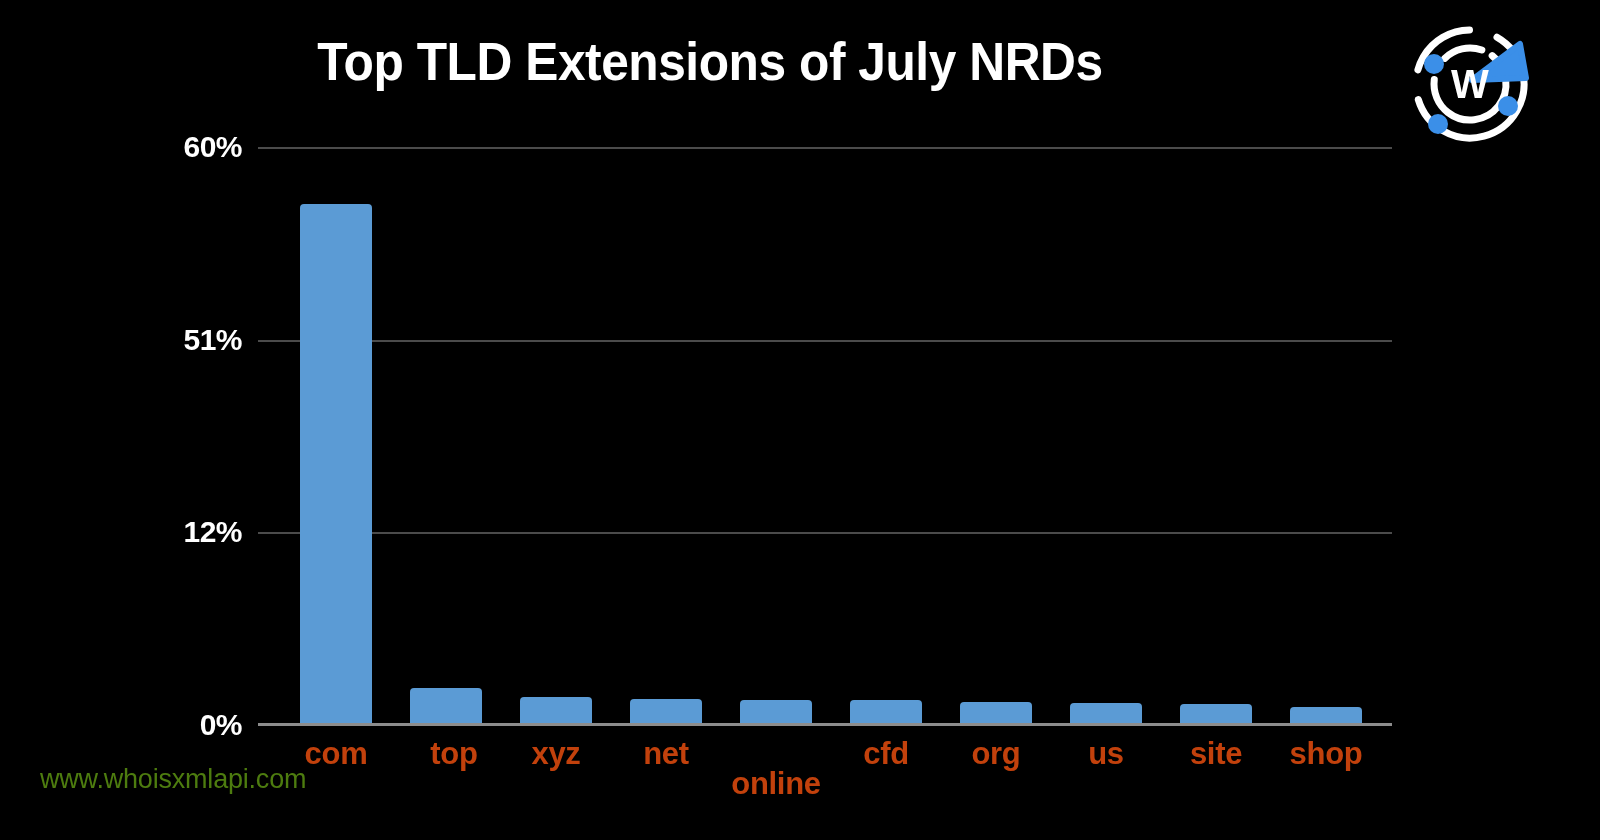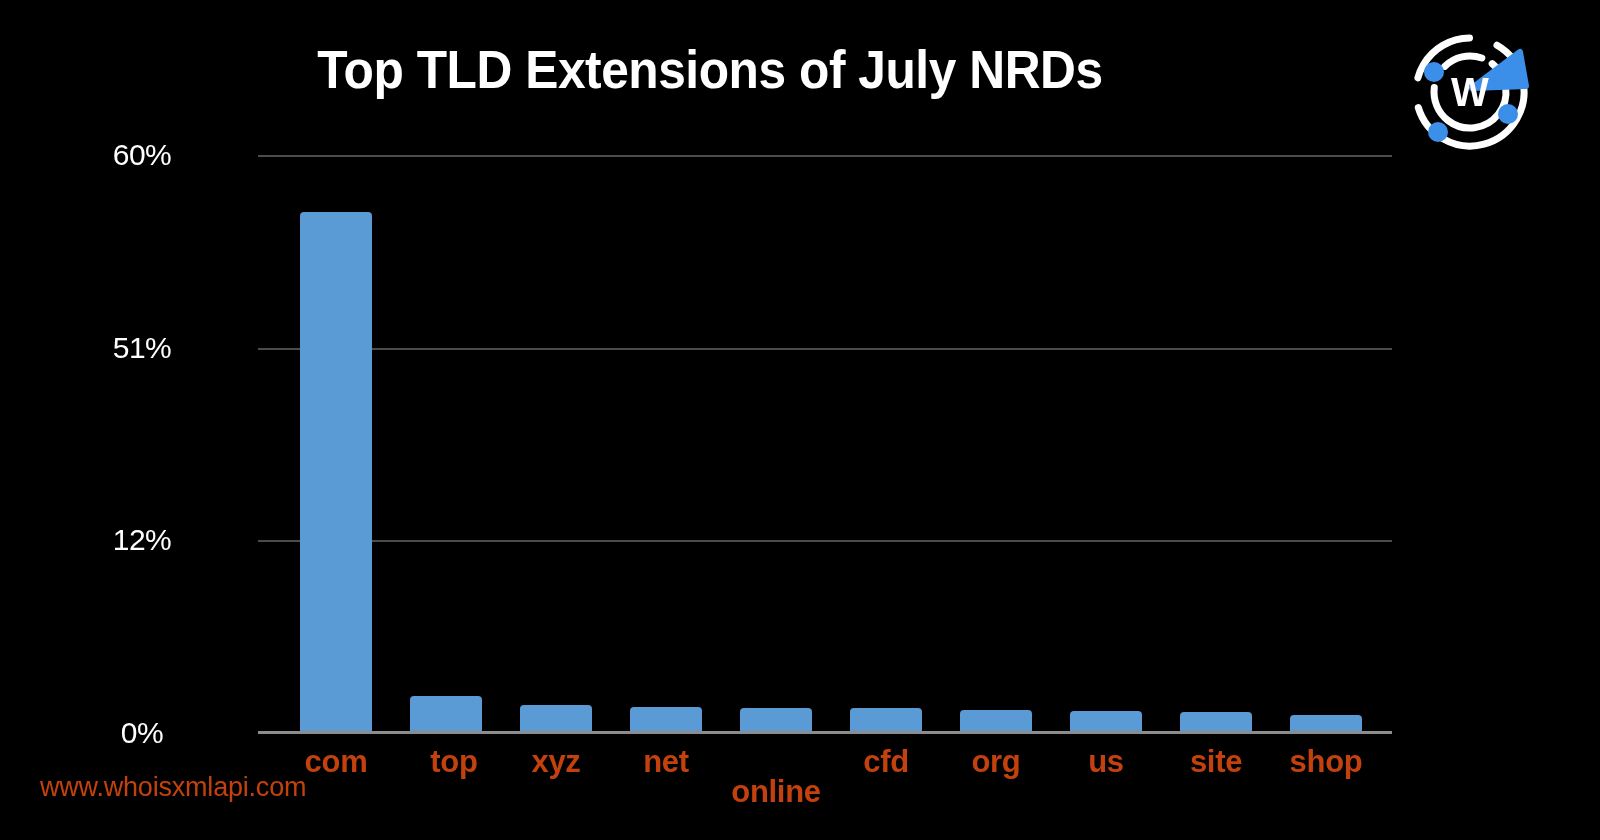--- a/index.html
+++ b/index.html
@@ -13,21 +13,21 @@
   }
 
   body {
     font-family: "Liberation Sans", "DejaVu Sans", sans-serif;
     color: #ffffff;
     position: relative;
   }
 
   #figure {
     position: absolute;
-    left: 0; top: 8px;
+    left: 0; top: 0;
     width: 1600px;
     height: 724px;
     background: #000000;
   }
 
   
   #chart-title {
     position: absolute;
     left: 0;
     top: 30px;
@@ -76,23 +76,23 @@
     height: 3px;
     bottom: -1px;
     background: #8c8c8c;
   }
 
   
   .ytick-label {
     position: absolute;
     right: 1358px;   
     width: 200px;
-    text-align: center;
+    text-align: right;
     font-size: 30px;
-    font-weight: normal;
+    font-weight: bold;
     color: #ffffff;
     transform: translateY(-50%);
     letter-spacing: -0.5px;
   }
 
   
   .bar {
     position: absolute;
     bottom: 0;
     background: #5b9bd5;
@@ -111,21 +111,21 @@
     letter-spacing: -0.3px;
   }
 
   
   #footer-url {
     position: absolute;
     left: 40px;
     top: 764px;
     font-size: 27px;
     font-weight: normal;
-    color: #c2410c;
+    color: #4d7c0f;
     letter-spacing: -0.2px;
   }
 </style>
 </head>
 <body>
 
 <div id="figure">
 
   <div id="chart-title">Top TLD Extensions of July NRDs</div>
 

